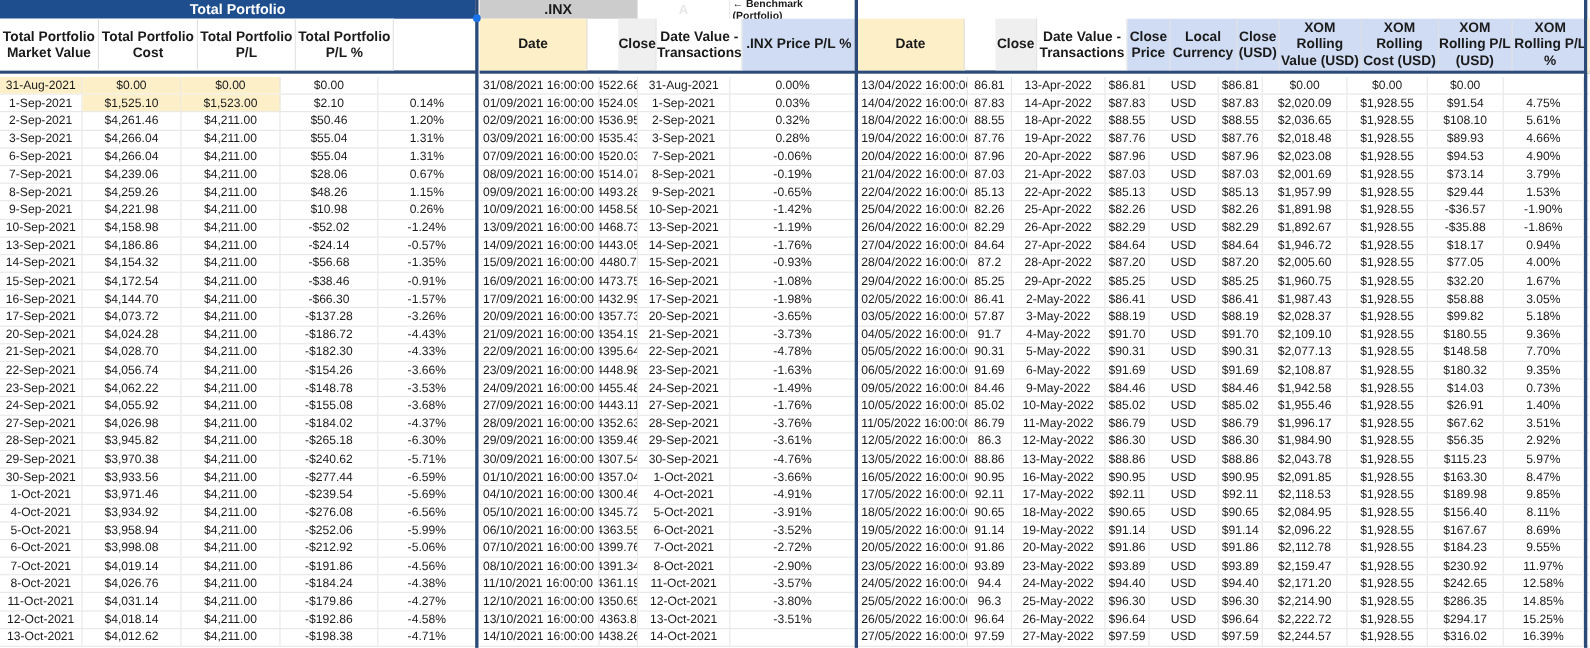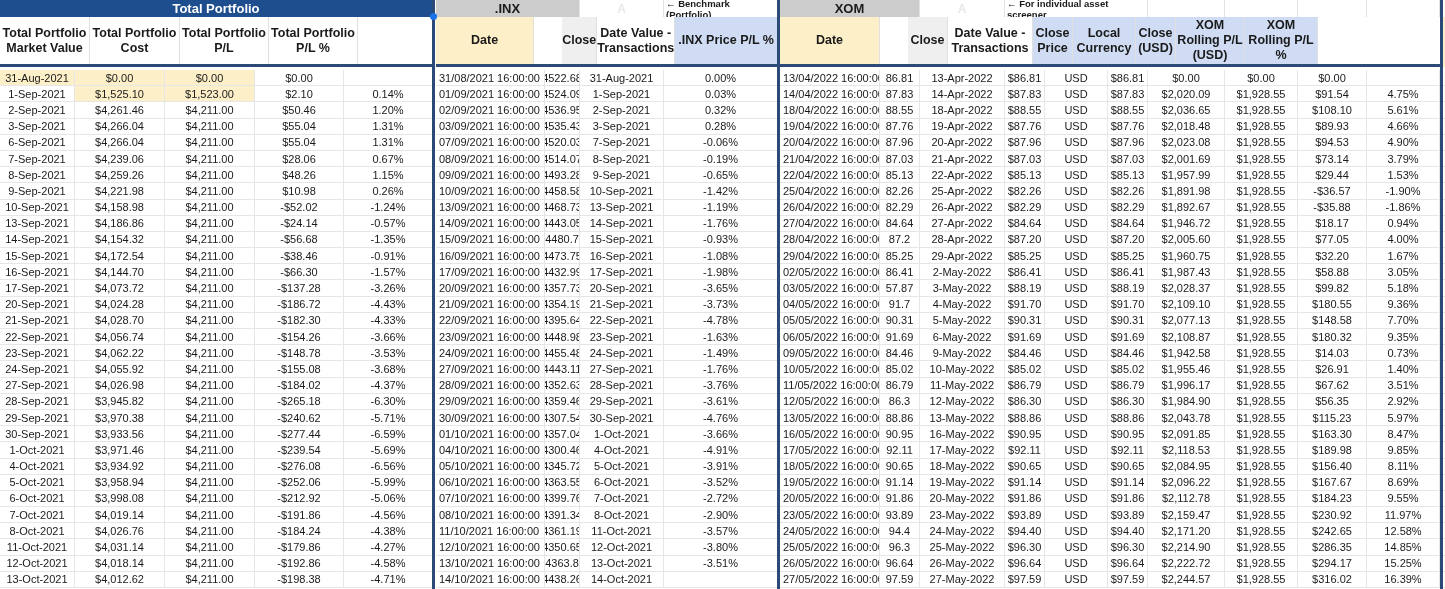--- a/index.html
+++ b/index.html
@@ -485,36 +485,29 @@
         <div class="drow">
           <div class="left" style="width: 109px;">14/10/2021 16:00:00</div>
           <div style="width: 35px;">4438.26</div>
           <div style="width: 84px;">14-Oct-2021</div>
           <div style="width: 114px; margin-top: 32px;">-1.87%</div>
         </div>
       </div>
   </div>
 
   <div class="section sec3">
-    <div class="row1">
-      <div class="title-grey" style="width:140px">XOM</div>
-      <div class="ghost" style="width:85px">A</div>
-      <div class="note" style="width:143px">← For individual asset screener</div>
-      <div class="blank" style="width:77px"></div>
-      <div class="blank" style="width:73px"></div>
-      <div class="blank" style="width:69px"></div>
-      <div class="blank" style="width:73px"></div>
-    </div>
     <div class="hdr">
       <div class="h-yellow" style="width:100px">Date</div>
       <div class="h-grey" style="width:40px">Close</div>
       <div class="h-white" style="width:85px">Date Value - Transactions</div>
       <div class="h-blue" style="width:40px">Close Price</div>
       <div class="h-blue" style="width:63px">Local Currency</div>
       <div class="h-blue" style="width:40px">Close (USD)</div>
+      <div class="h-blue" style="width:77px">XOM Rolling Value (USD)</div>
+      <div class="h-blue" style="width:73px">XOM Rolling Cost (USD)</div>
       <div class="h-blue" style="width:69px">XOM Rolling P/L (USD)</div>
       <div class="h-blue" style="width:73px">XOM Rolling P/L %</div>
     </div>
     <div class="body" id="body-asset">
         <div class="drow">
           <div class="left" style="width: 100px;">13/04/2022 16:00:00</div>
           <div style="width: 40px;">86.81</div>
           <div style="width: 85px;">13-Apr-2022</div>
           <div style="width: 40px;">$86.81</div>
           <div style="width: 63px;">USD</div>

